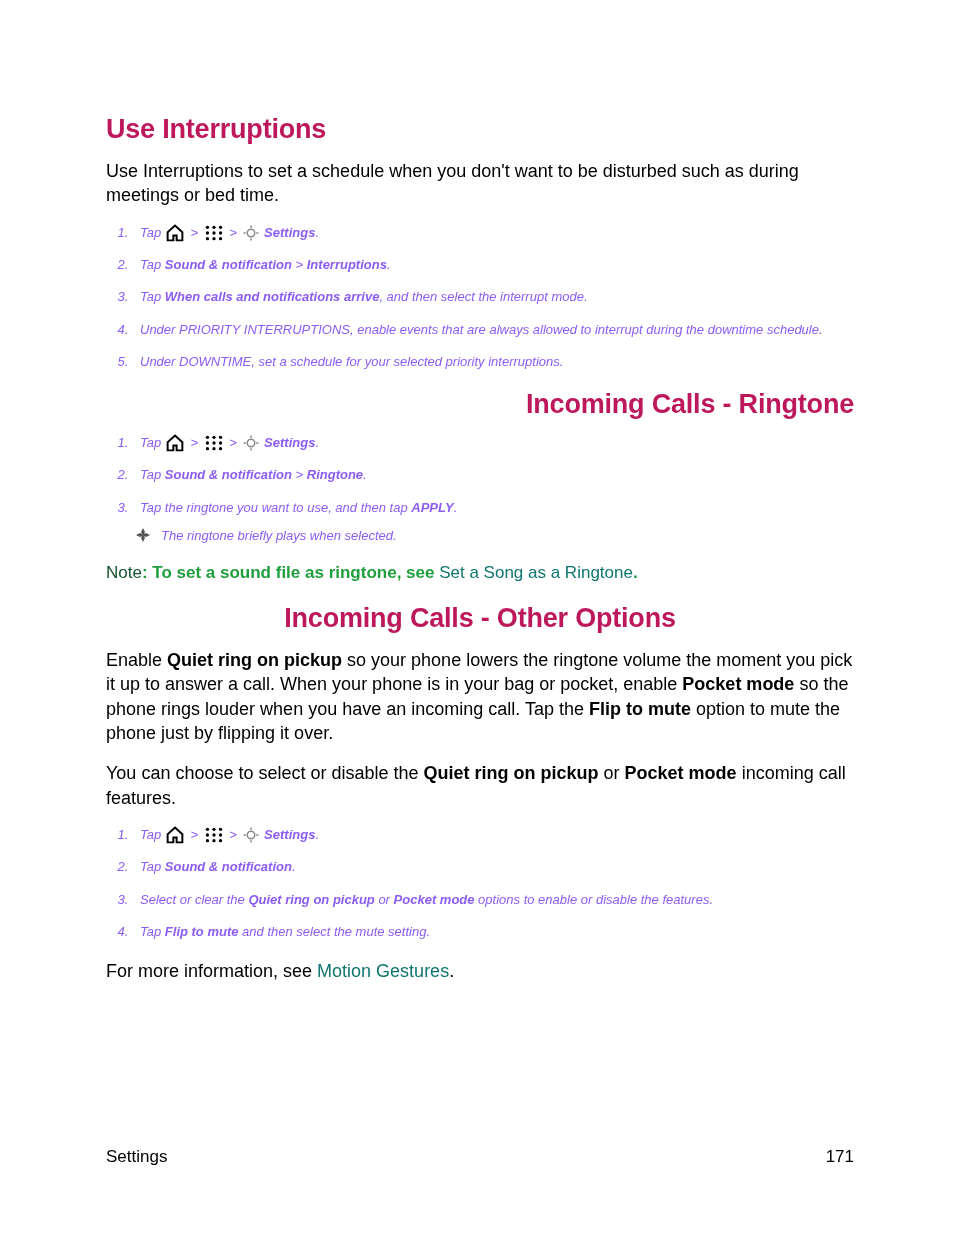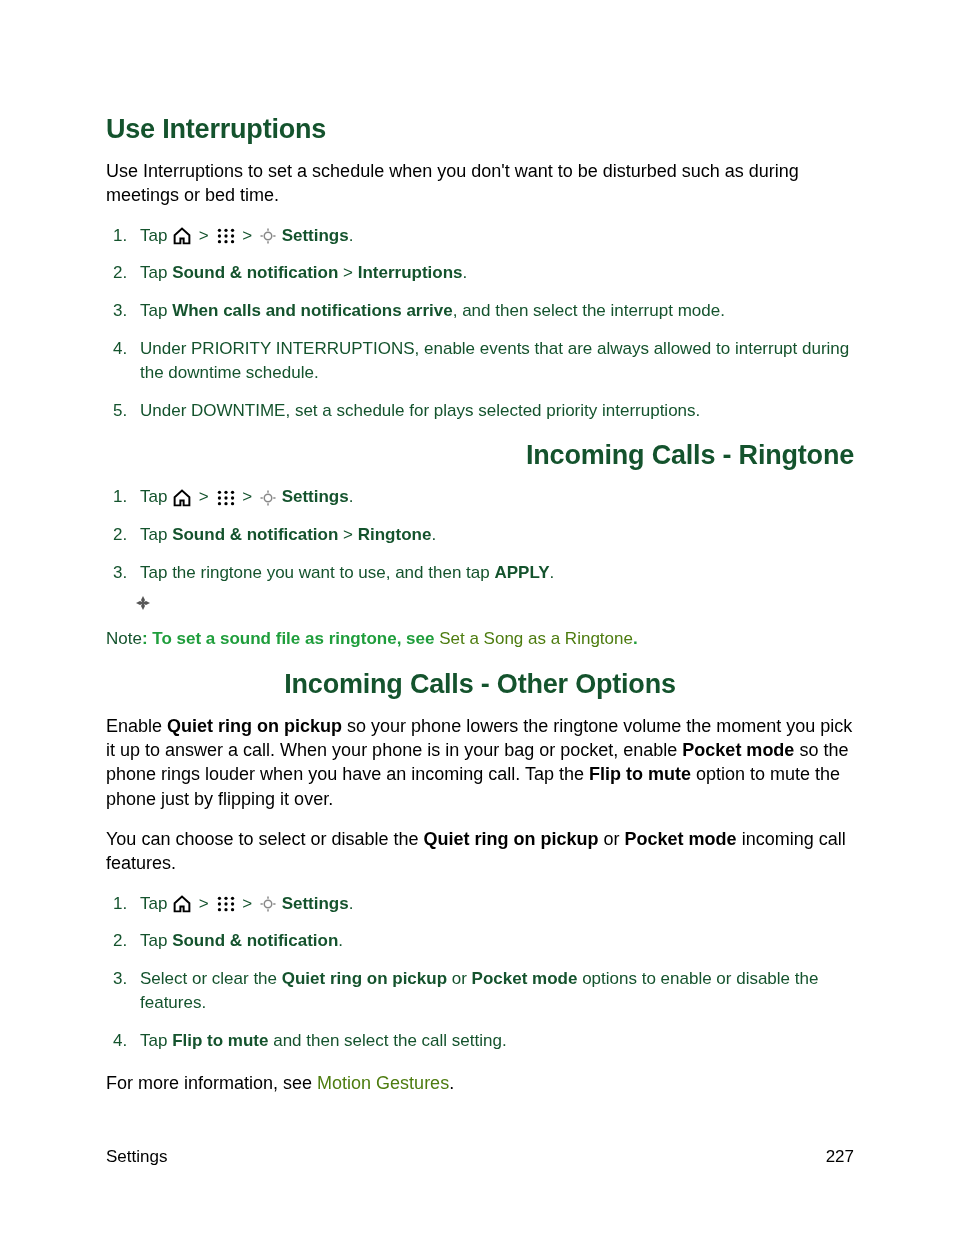--- a/index.html
+++ b/index.html
@@ -16,50 +16,51 @@
     padding: 114px 100px 80px 106px;
     box-sizing:border-box;
     width:954px;
   }
   h2.heading {
     font-family: Arial, Helvetica, sans-serif;
     font-weight:900;
     font-size:27px;
     letter-spacing:-0.2px;
     margin:0 0 14px 0;
-    color:#14532d;
+    color:#be185d;
     font-stretch: condensed;
   }
   p.body {
     font-size:18px;
     line-height:1.35;
     margin:0 0 16px 0;
     color:#000;
   }
   ol.steps {
     margin:0 0 18px 0;
     padding-left:26px;
-    font-size:17px;
-    color:#14532d;
+    font-size:13px;
+    color:#8b5cf6;
+    font-style:italic;
   }
   ol.steps > li {
     padding-left:8px;
     margin-bottom:14px;
     line-height:1.4;
   }
   ol.steps > li:last-child { margin-bottom:14px; }
   .bold { font-weight:bold; }
   .gt {
     display:inline;
     margin:0 2px;
   }
   .note-line { font-size:17px; margin:0 0 20px 0; }
   .note-label { color:#14532d; font-weight:normal; }
   .note-text  { color:#1f9e3c;font-weight:bold; }
-  .link { color:#4d7c0f; text-decoration:none; }
+  .link { color:#0f766e; text-decoration:none; }
   .sub-item {
     margin-top:10px;
     margin-left:-5px;
     display:flex;
     align-items:flex-start;
     gap:10px;
   }
   .footer {
     position:absolute;
     left:106px;
@@ -108,21 +109,21 @@
         </svg>
       <span class="bold">Settings</span><span>.</span>
     </li>
     <li>
       <span>Tap </span><span class="bold">Sound &amp; notification</span><span> &gt; </span><span class="bold">Interruptions</span><span>.</span>
     </li>
     <li>
       <span>Tap </span><span class="bold">When calls and notifications arrive</span><span>, and then select the interrupt mode.</span>
     </li>
     <li>Under PRIORITY INTERRUPTIONS, enable events that are always allowed to interrupt during the downtime schedule.</li>
-    <li>Under DOWNTIME, set a schedule for plays selected priority interruptions.</li>
+    <li>Under DOWNTIME, set a schedule for your selected priority interruptions.</li>
   </ol>
 
   <h2 class="heading sec2">Incoming Calls - Ringtone</h2>
   <ol class="steps">
     <li>
       <span>Tap </span><svg width="20" height="18" viewBox="0 0 24 22">
           <path d="M3 10 L12 2 L21 10 L21 20 L14 20 L14 14 L10 14 L10 20 L3 20 Z" fill="none" stroke="#000" stroke-width="2.4"></path>
         </svg><span class="gt"> &gt; </span><svg width="20" height="18" viewBox="0 0 24 22">
           <g fill="#000">
             <circle cx="4" cy="4" r="2"></circle>
@@ -153,20 +154,21 @@
       <span>Tap the ringtone you want to use, and then tap </span><span class="bold">APPLY</span><span>.</span>
       <div class="sub-item">
         <svg width="16" height="16" viewBox="0 0 16 16">
             <g fill="#555">
               <polygon points="8,1 10,5 8,9 6,5"></polygon>
               <polygon points="8,7 10,11 8,15 6,11"></polygon>
               <polygon points="1,8 5,6 9,8 5,10"></polygon>
               <polygon points="7,8 11,6 15,8 11,10"></polygon>
             </g>
           </svg>
+        <span>The ringtone briefly plays when selected.</span>
       </div>
     </li>
   </ol>
   <p class="note-line">
     <span class="note-label">Note</span><span class="note-text">: To set a sound file as ringtone, see </span><a class="link" href="#">Set a Song as a Ringtone</a><span class="note-text">.</span>
   </p>
 
   <h2 class="heading sec3">Incoming Calls - Other Options</h2>
   <p class="body">
     <span>Enable </span><span class="bold">Quiet ring on pickup</span><span> so your phone lowers the ringtone volume the moment you pick it up to answer a call. When your phone is in your bag or pocket, enable </span><span class="bold">Pocket mode</span><span> so the phone rings louder when you have an incoming call. Tap the </span><span class="bold">Flip to mute</span><span> option to mute the phone just by flipping it over.</span>
@@ -201,25 +203,25 @@
         </svg>
       <span class="bold">Settings</span><span>.</span>
     </li>
     <li>
       <span>Tap </span><span class="bold">Sound &amp; notification</span><span>.</span>
     </li>
     <li>
       <span>Select or clear the </span><span class="bold">Quiet ring on pickup</span><span> or </span><span class="bold">Pocket mode</span><span> options to enable or disable the features.</span>
     </li>
     <li>
-      <span>Tap </span><span class="bold">Flip to mute</span><span> and then select the call setting.</span>
+      <span>Tap </span><span class="bold">Flip to mute</span><span> and then select the mute setting.</span>
     </li>
   </ol>
   <p class="body">
     <span>For more information, see </span><a class="link" href="#">Motion Gestures</a><span>.</span>
   </p>
 
 </div>
 
 <div class="footer">
   <span>Settings</span>
-  <span>227</span>
+  <span>171</span>
 </div>
 
 </body></html>

